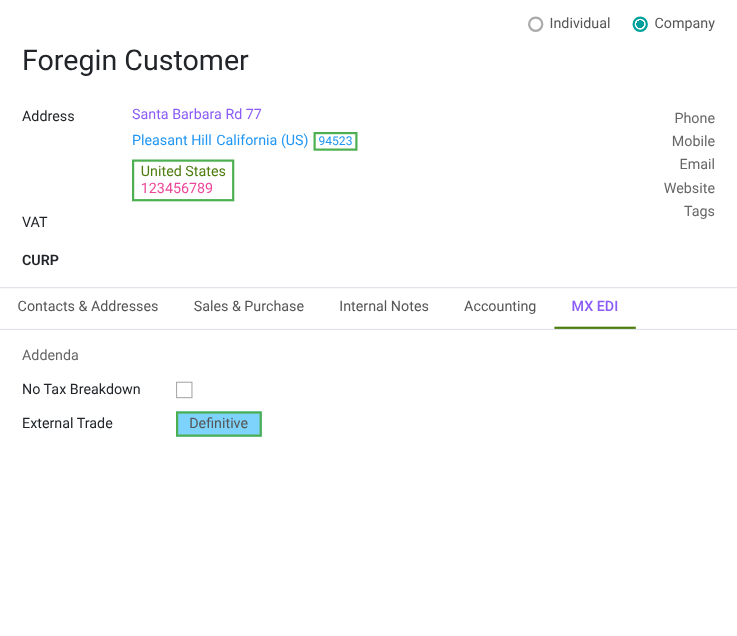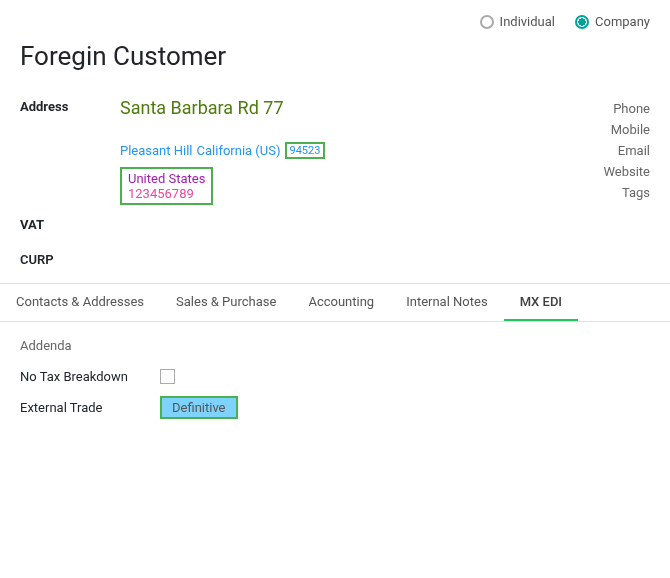--- a/index.html
+++ b/index.html
@@ -72,42 +72,42 @@
 
     .field-row {
       display: flex;
       margin-bottom: 10px;
       align-items: flex-start;
     }
 
     .field-label {
       width: 100px;
       font-size: 13px;
-      font-weight: 700;
+      font-weight: 400;
       color: #212529;
       padding-top: 2px;
       flex-shrink: 0;
     }
 
     .field-value {
       flex: 1;
       font-size: 13px;
       color: #555;
     }
 
     .address-block {
       display: flex;
       flex-direction: column;
       gap: 4px;
     }
 
     .address-line1 {
-      color: #4d7c0f;
-      font-size: 18px;
-      margin-bottom: 20px;
+      color: #8b5cf6;
+      font-size: 13px;
+      margin-bottom: 4px;
     }
 
     .address-line2 {
       display: flex;
       align-items: center;
       gap: 4px;
       color: #2196f3;
       font-size: 13px;
     }
 
@@ -120,21 +120,21 @@
     }
 
     .country-vat-highlight {
       border: 2px solid #4caf50;
       display: inline-block;
       padding: 2px 6px;
       font-size: 13px;
     }
 
     .country-text {
-      color: #a21caf;
+      color: #4d7c0f;
       font-size: 13px;
     }
 
     .vat-text {
       color: #ec4899;
       font-size: 13px;
     }
 
     .right-link {
       font-size: 13px;
@@ -161,23 +161,23 @@
     .tab {
       padding: 10px 16px;
       font-size: 13px;
       color: #555;
       cursor: pointer;
       border-bottom: 2px solid transparent;
       white-space: nowrap;
     }
 
     .tab.active {
-      color: #404040;
+      color: #8b5cf6;
       font-weight: 500;
-      border-bottom: 2px solid #22c55e;
+      border-bottom: 2px solid #4d7c0f;
     }
 
     .tab-content {
       padding: 16px 20px;
     }
 
     .addenda-label {
       font-size: 13px;
       color: #666;
       margin-bottom: 16px;
@@ -269,24 +269,24 @@
 <div class="curp-label">CURP</div>
 
 <div class="tabs-container">
   <div class="tab">
     <span>Contacts &amp; Addresses</span>
   </div>
   <div class="tab">
     <span>Sales &amp; Purchase</span>
   </div>
   <div class="tab">
+    <span>Internal Notes</span>
+  </div>
+  <div class="tab">
     <span>Accounting</span>
-  </div>
-  <div class="tab">
-    <span>Internal Notes</span>
   </div>
   <div class="tab active">
     <span>MX EDI</span>
   </div>
 </div>
 
 <div class="tab-content">
 
   <div class="addenda-label">Addenda</div>
 

